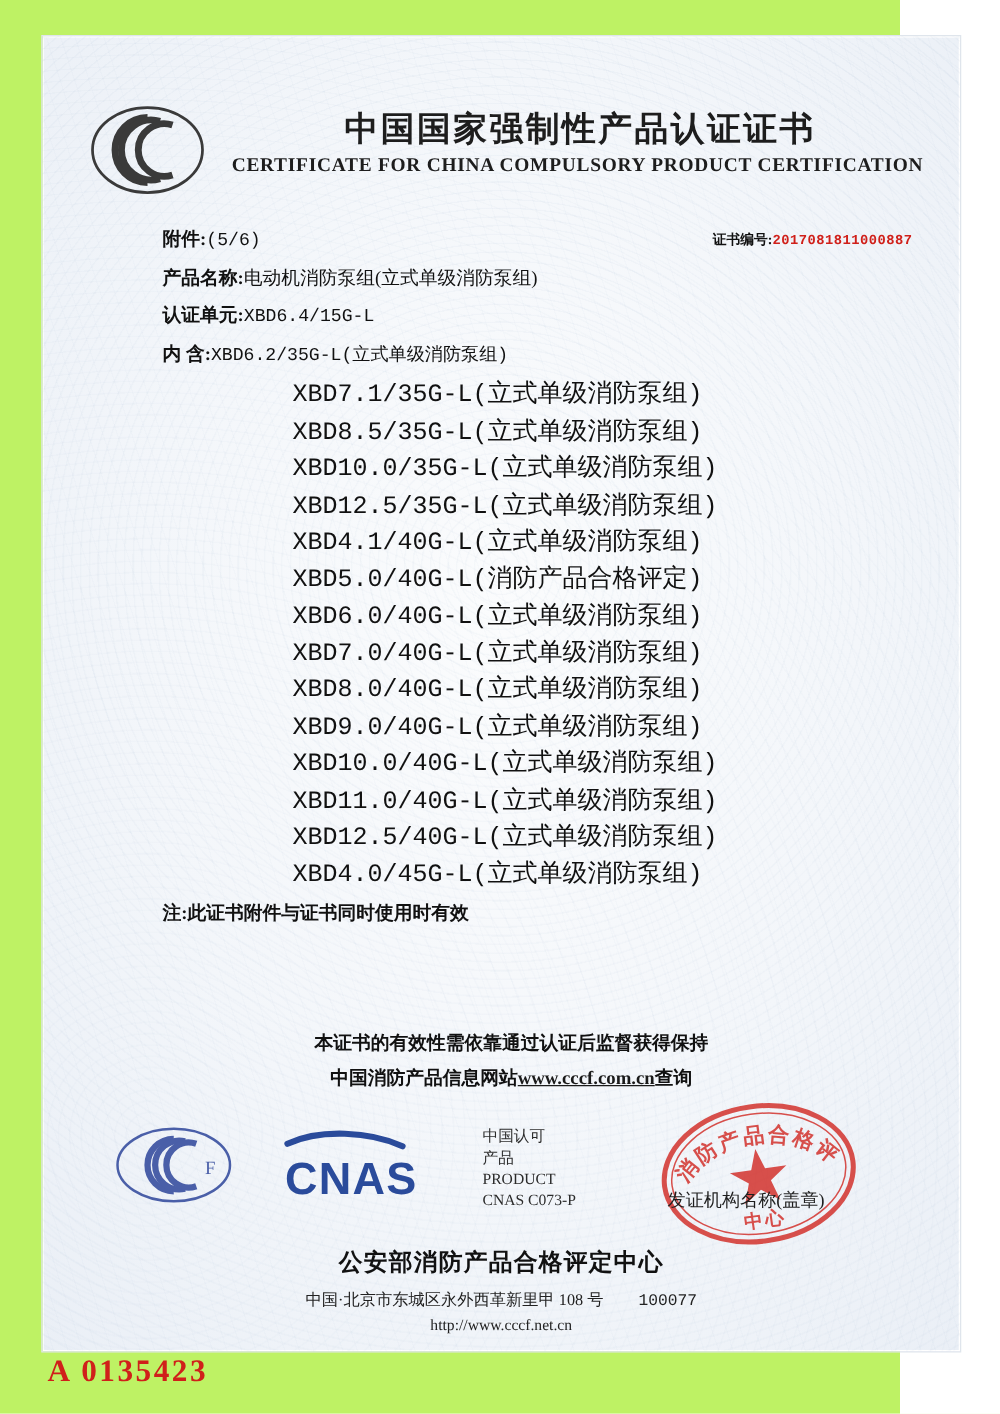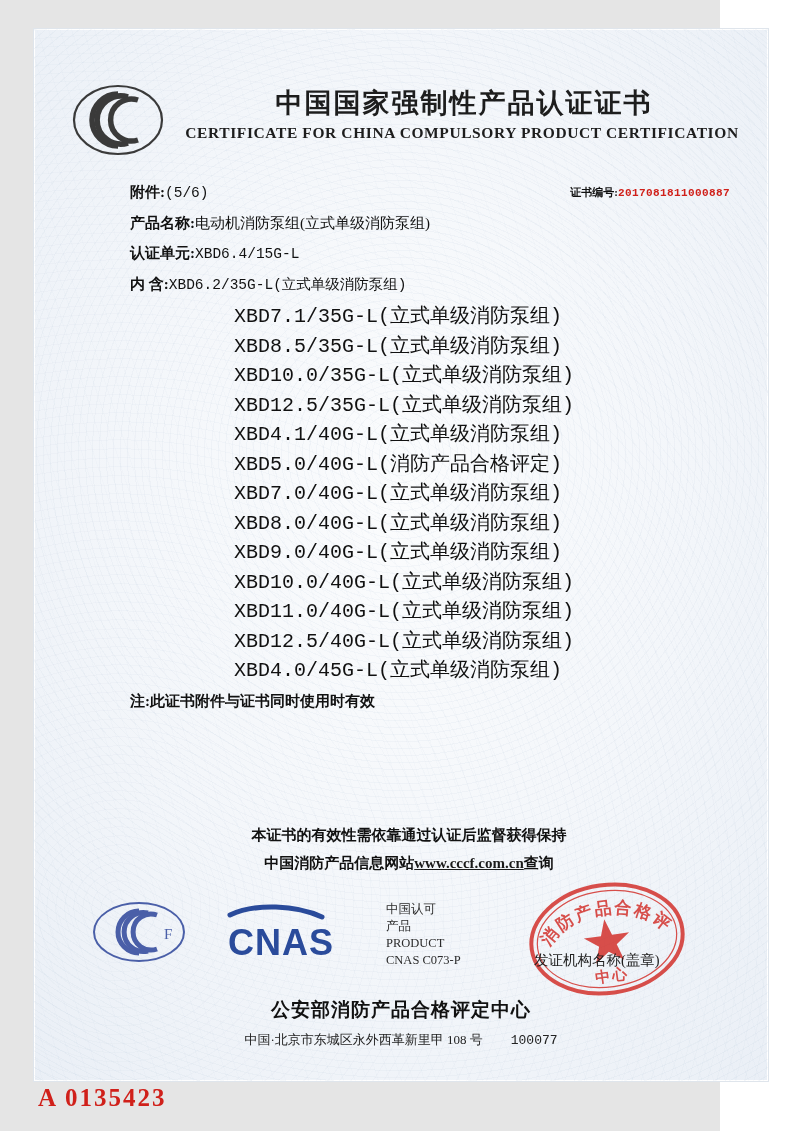--- a/index.html
+++ b/index.html
@@ -13,21 +13,21 @@
     font-family: "Liberation Serif", serif;
     position: relative;
     overflow: hidden;
   }
 
   .page {
     position: absolute;
     left: 0; top: 0;
     width: 720px;
     height: 1131px;
-    background: #e5e5e5;
+    background: #bef264;
   }
 
   
   .cert {
     position: absolute;
     left: 33px;
     top: 28px;
     width: 734px;
     height: 1052px;
     background:
@@ -314,20 +314,21 @@
           <span class="label spread">内    含:</span><span class="value">XBD6.2/35G-L(立式单级消防泵组)</span>
         </div>
 
         <div class="model-list">
           <div class="model-line">XBD7.1/35G-L(立式单级消防泵组)</div>
           <div class="model-line">XBD8.5/35G-L(立式单级消防泵组)</div>
           <div class="model-line">XBD10.0/35G-L(立式单级消防泵组)</div>
           <div class="model-line">XBD12.5/35G-L(立式单级消防泵组)</div>
           <div class="model-line">XBD4.1/40G-L(立式单级消防泵组)</div>
           <div class="model-line">XBD5.0/40G-L(消防产品合格评定)</div>
+          <div class="model-line">XBD6.0/40G-L(立式单级消防泵组)</div>
           <div class="model-line">XBD7.0/40G-L(立式单级消防泵组)</div>
           <div class="model-line">XBD8.0/40G-L(立式单级消防泵组)</div>
           <div class="model-line">XBD9.0/40G-L(立式单级消防泵组)</div>
           <div class="model-line">XBD10.0/40G-L(立式单级消防泵组)</div>
           <div class="model-line">XBD11.0/40G-L(立式单级消防泵组)</div>
           <div class="model-line">XBD12.5/40G-L(立式单级消防泵组)</div>
           <div class="model-line">XBD4.0/45G-L(立式单级消防泵组)</div>
         </div>
 
         <div class="note-row">注:此证书附件与证书同时使用时有效</div>
@@ -378,19 +379,20 @@
           </g>
         </svg>
       </div>
 
       <div class="seal-issuer">发证机构名称(盖章)</div>
 
       <div class="footer-org">公安部消防产品合格评定中心</div>
       <div class="footer-addr">
         <span>中国·北京市东城区永外西革新里甲 108 号</span><span class="zip">100077</span>
       </div>
+      <div class="footer-url">http://www.cccf.net.cn</div>
 
     </div>
   </div>
 
   <div class="serial">A  0135423</div>
 
 </div>
 
 </body></html>

